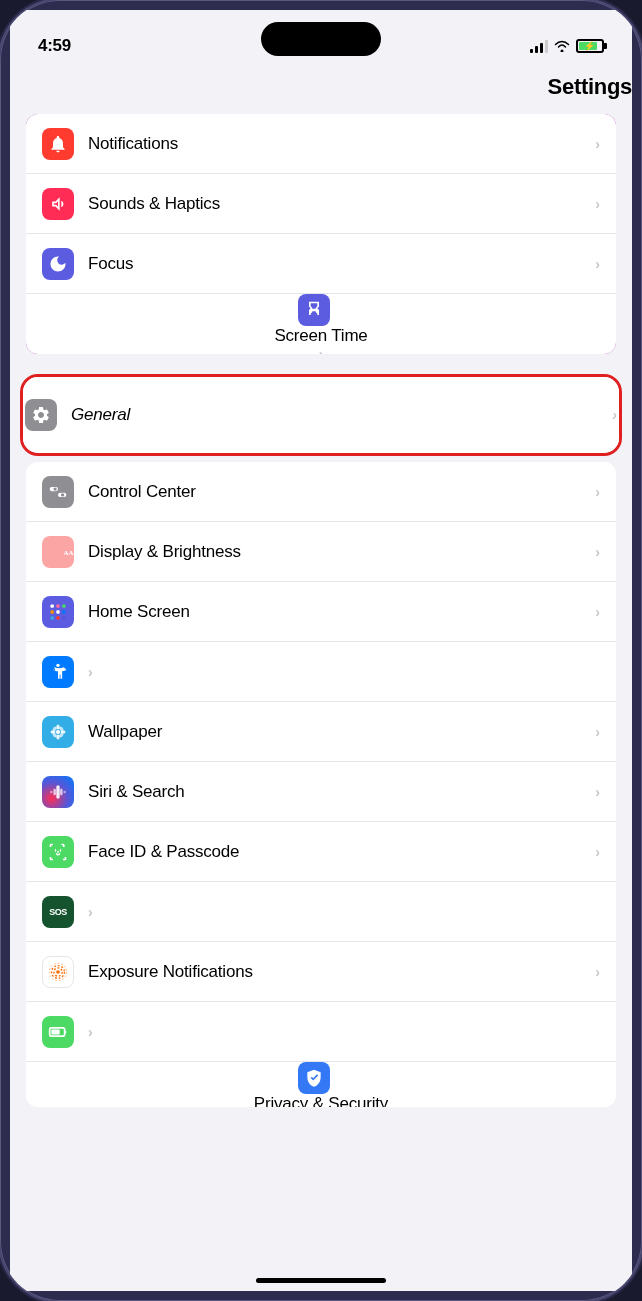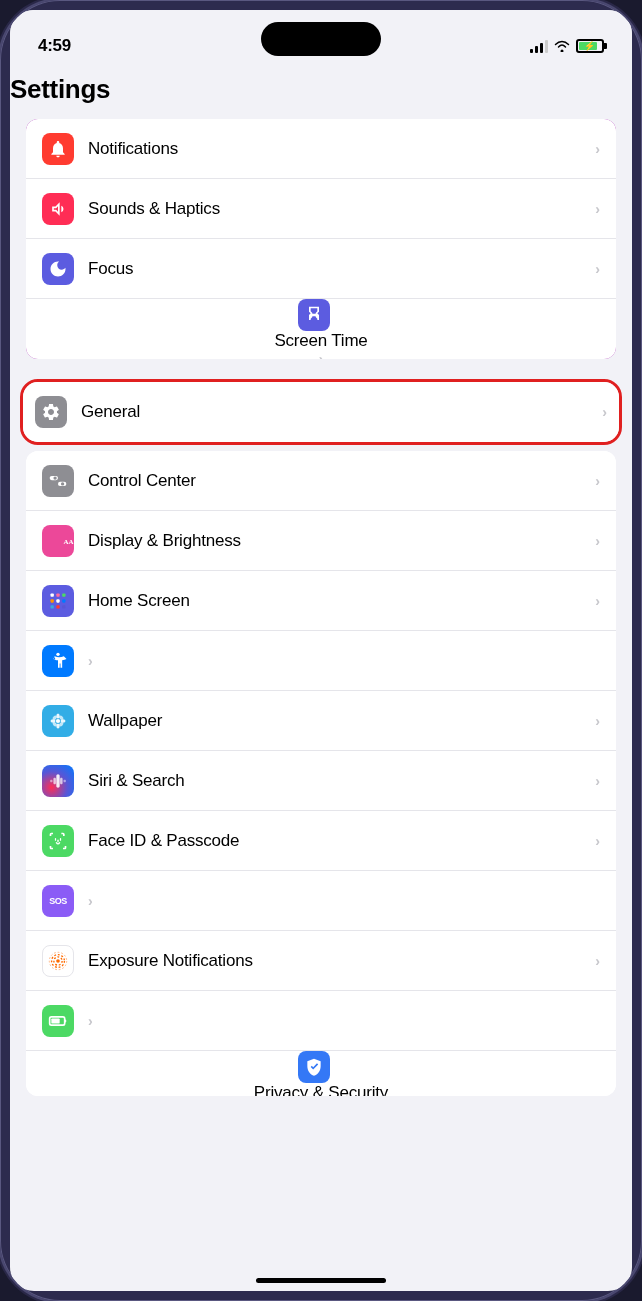--- a/index.html
+++ b/index.html
@@ -26,21 +26,21 @@
         inset 0 0 0 1px #5a5880;
     }
 
     .phone-screen {
       position: absolute;
       top: 10px;
       left: 10px;
       right: 10px;
       bottom: 10px;
       background: #f2f2f7;
-      border-radius: 24px;
+      border-radius: 8px;
       overflow: hidden;
       display: flex;
       flex-direction: column;
     }
 
     
     .status-bar {
       background: #f2f2f7;
       height: 56px;
       display: flex;
@@ -127,23 +127,23 @@
       transform: translate(-50%, -50%);
       color: #000;
       font-size: 9px;
       font-weight: bold;
       z-index: 1;
     }
 
     
     .page-title {
       background: #f2f2f7;
-      text-align: left;
+      text-align: right;
       padding: 8px 0 14px;
-      font-size: 26px;
+      font-size: 22px;
       font-weight: 700;
       color: #000;
       letter-spacing: -0.3px;
       flex-shrink: 0;
     }
 
     
     .scroll-content {
       flex: 1;
       overflow-y: auto;
@@ -206,35 +206,36 @@
       border: 3px solid #e02020;
       border-radius: 18px;
       margin: 0 10px 0;
       background: #fff;
       overflow: hidden;
     }
 
     .highlighted-inner {
       display: flex;
       align-items: center;
-      padding: 0 12px;
-      height: 60px;
+      padding: 0 2px;
+      height: 76px;
       background: #fff;
       cursor: pointer;
+      font-style: italic;
     }
 
     
     .bg-red { background: #ff3b30; }
     .bg-pink { background: #ff2d55; }
     .bg-blue-purple { background: #5c5ce0; }
     .bg-gray { background: #8e8e93; }
-    .bg-blue { background: #ec4899; padding-left: 20px; }
+    .bg-blue { background: #fca5a5; padding-left: 20px; }
     .bg-accessibility { background: #007aff; }
     .bg-face-id { background: #4cd964; }
-    .bg-sos { background: #8b5cf6; }
+    .bg-sos { background: #14532d; }
 
     
     .icon-svg {
       width: 20px;
       height: 20px;
       fill: white;
     }
 
     
     .partial-item {

